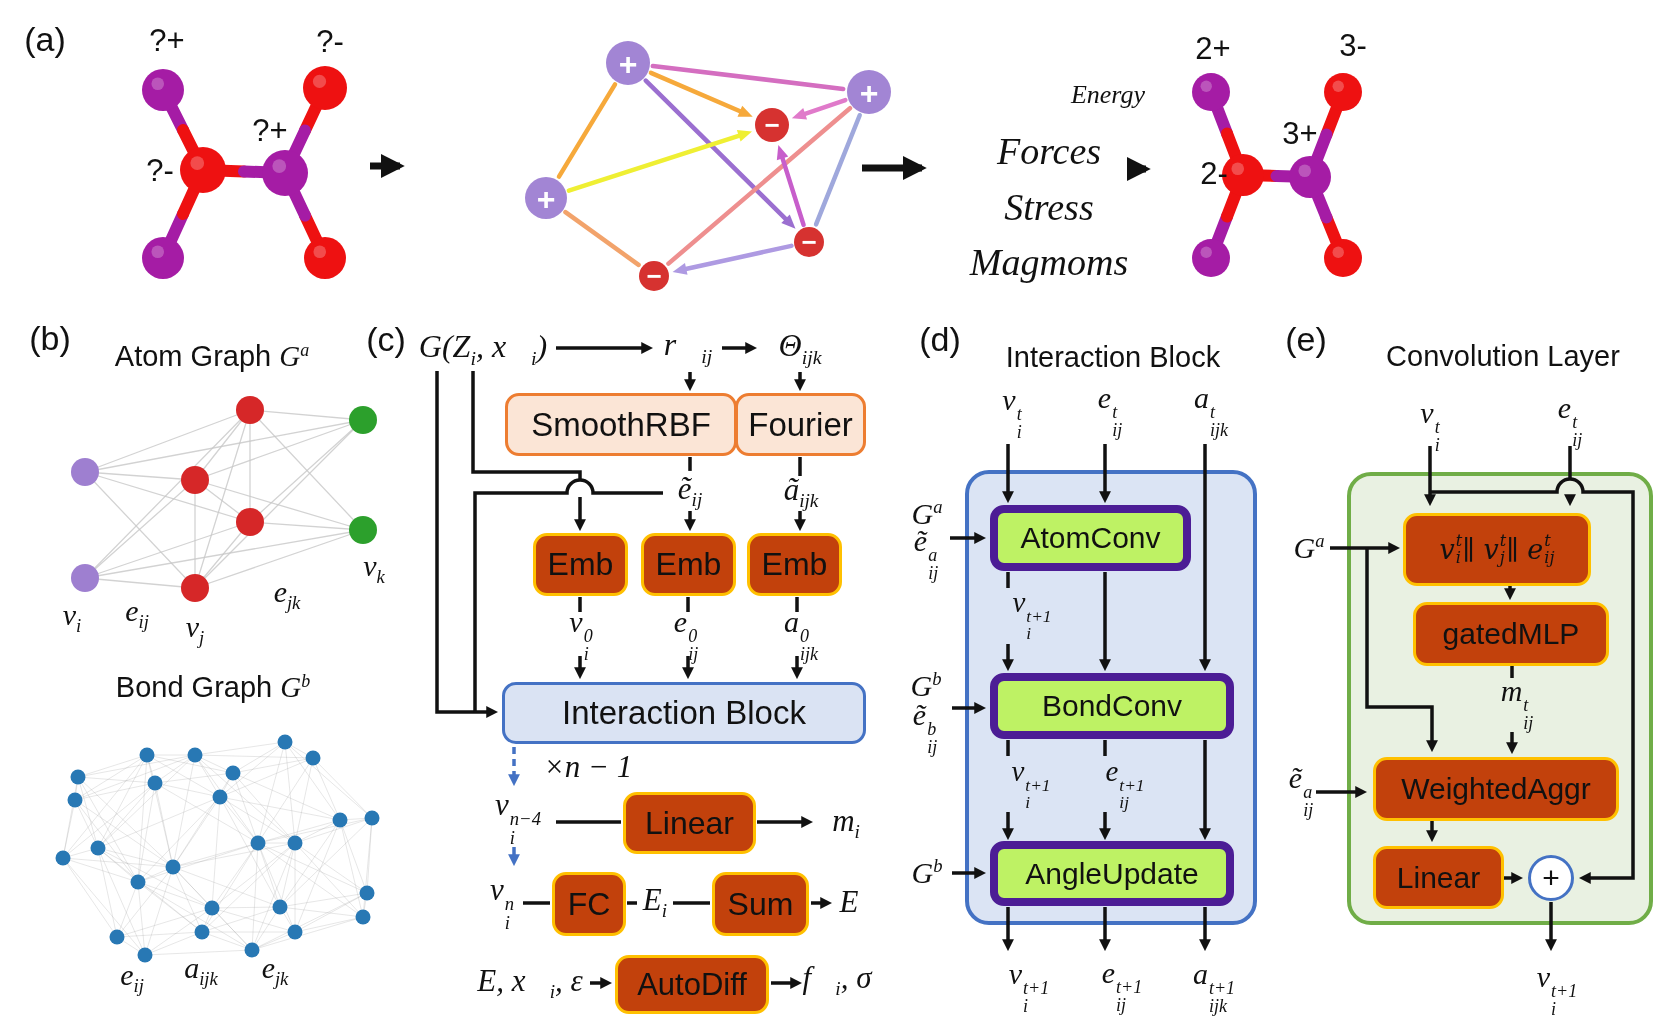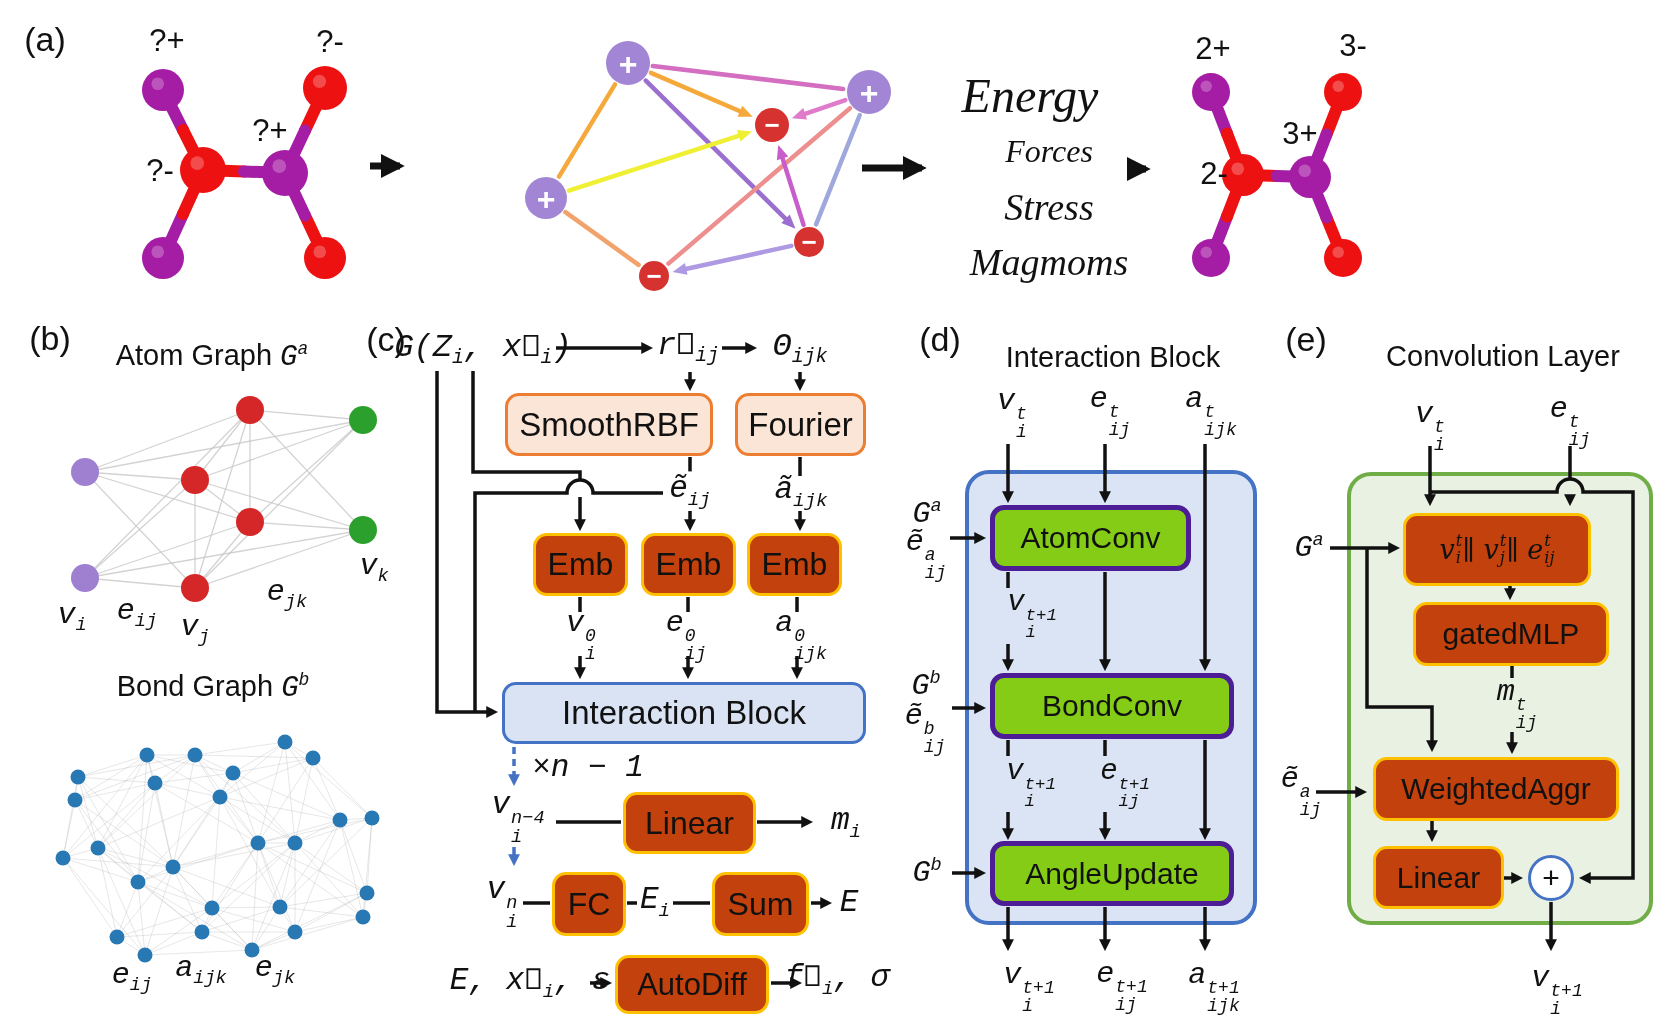--- a/index.html
+++ b/index.html
@@ -7,25 +7,25 @@
          font-family:"Liberation Sans",sans-serif;color:#111;}
   svg.layer{position:absolute;left:0;top:0;}
   .cont{position:absolute;box-sizing:border-box;border-radius:24px;}
   #dcont{left:965px;top:470px;width:292px;height:455px;background:#dbe4f4;border:4px solid #4472C4;}
   #econt{left:1347px;top:472px;width:306px;height:453px;background:#e9f1e2;border:4px solid #70AD47;}
   .box{position:absolute;box-sizing:border-box;display:flex;align-items:center;justify-content:center;
        border-radius:14px;white-space:nowrap;z-index:3;}
   .orange{background:#fbe5d6;border:3.5px solid #ED7D31;}
   .yellow{background:#c2410c;border:3.5px solid #FFC000;}
   .bluebox{background:#dae3f3;border:3.5px solid #4472C4;}
-  .greenbox{background:#84cc16;border:5px solid #4c1d95;}
+  .greenbox{background:#bef264;border:8px solid #4c1d95;}
   .circle{border-radius:50%;background:#fff;border:3.5px solid #4472C4;}
   .lab{position:absolute;transform:translate(-50%,-50%);white-space:nowrap;color:#111;z-index:4;}
   .sans{font-family:"Liberation Sans",sans-serif;}
-  .m,.gm{font-family:Liberation Mono, monospace;font-style:italic;}
+  .m,.gm{font-family:Liberation Serif, serif;font-style:italic;}
   .m sub,.m sup,.gm sub,.gm sup{font-size:.62em;}
   .stk{display:inline-flex;flex-direction:column;font-size:.60em;line-height:1.0;
        vertical-align:-0.55em;margin-left:1px;font-style:italic;}
   .stk span{display:block;text-align:left;}
   .serifit{font-family:"Liberation Serif",serif;font-style:italic;}
   .mathbox{font-family:"DejaVu Serif",serif;font-style:italic;}
 </style>
 </head>
 <body>
 
@@ -399,21 +399,21 @@
       <path d="M1510 586 V591" marker-end="url(#ah)"></path>
       <path d="M1512 666 V678"></path>
       <path d="M1512 732 V745" marker-end="url(#ah)"></path>
       <path d="M1432 821 V833" marker-end="url(#ah)"></path>
       <path d="M1316 792 H1358" marker-end="url(#ah)"></path>
       <path d="M1504 878 H1514" marker-end="url(#ah)"></path>
       <path d="M1551 902 V942" marker-end="url(#ah)"></path>
     </g>
   </svg>
 
-  <div class="box orange sans" style="left:505px;top:393px;width:208px;height:63px;font-size:33px">SmoothRBF</div>
+  <div class="box orange sans" style="left:505px;top:393px;width:232px;height:63px;font-size:33px">SmoothRBF</div>
   <div class="box orange sans" style="left:735px;top:393px;width:131px;height:63px;font-size:33px">Fourier</div>
   <div class="box yellow sans" style="left:533px;top:533px;width:95px;height:63px;font-size:32px">Emb</div>
   <div class="box yellow sans" style="left:641px;top:533px;width:95px;height:63px;font-size:32px">Emb</div>
   <div class="box yellow sans" style="left:747px;top:533px;width:95px;height:63px;font-size:32px">Emb</div>
   <div class="box bluebox sans" style="left:502px;top:682px;width:364px;height:62px;font-size:33px">Interaction Block</div>
   <div class="box yellow sans" style="left:623px;top:792px;width:133px;height:62px;font-size:32px">Linear</div>
   <div class="box yellow sans" style="left:552px;top:872px;width:74px;height:64px;font-size:32px">FC</div>
   <div class="box yellow sans" style="left:712px;top:872px;width:97px;height:64px;font-size:32px">Sum</div>
   <div class="box yellow sans" style="left:615px;top:955px;width:154px;height:59px;font-size:31px">AutoDiff</div>
 
@@ -439,22 +439,22 @@
   <div class="lab sans" style="left:45px;top:39px;font-size:34px">(a)</div>
   <div class="lab sans" style="left:50px;top:338px;font-size:34px">(b)</div>
   <div class="lab sans" style="left:386px;top:339px;font-size:34px">(c)</div>
   <div class="lab sans" style="left:940px;top:339px;font-size:34px">(d)</div>
   <div class="lab sans" style="left:1306px;top:339px;font-size:34px">(e)</div>
 
   <div class="lab sans" style="left:167px;top:41px;font-size:31px;font-weight:500">?+</div>
   <div class="lab sans" style="left:330px;top:42px;font-size:31px;font-weight:500">?-</div>
   <div class="lab sans" style="left:270px;top:131px;font-size:31px;font-weight:500">?+</div>
   <div class="lab sans" style="left:160px;top:171px;font-size:31px;font-weight:500">?-</div>
-  <div class="lab serifit" style="left:1030px;top:95px;font-size:48px">Energy</div>
-  <div class="lab serifit" style="left:1049px;top:151px;font-size:32px">Forces</div>
+  <div class="lab serifit" style="left:1108px;top:95px;font-size:26px">Energy</div>
+  <div class="lab serifit" style="left:1049px;top:151px;font-size:38px">Forces</div>
   <div class="lab serifit" style="left:1049px;top:207px;font-size:38px">Stress</div>
   <div class="lab serifit" style="left:1049px;top:262px;font-size:38px">Magmoms</div>
   <div class="lab sans" style="left:1213px;top:49px;font-size:31px;font-weight:500">2+</div>
   <div class="lab sans" style="left:1353px;top:46px;font-size:31px;font-weight:500">3-</div>
   <div class="lab sans" style="left:1300px;top:134px;font-size:31px;font-weight:500">3+</div>
   <div class="lab sans" style="left:1214px;top:174px;font-size:31px;font-weight:500">2-</div>
 
   <div class="lab sans" style="left:212px;top:356px;font-size:29px">Atom Graph <span class="gm">G<sup>a</sup></span></div>
   <div class="lab sans" style="left:213px;top:687px;font-size:29px">Bond Graph <span class="gm">G<sup>b</sup></span></div>
   <div class="lab m" style="left:72px;top:617px;font-size:30px">v<sub>i</sub></div>

